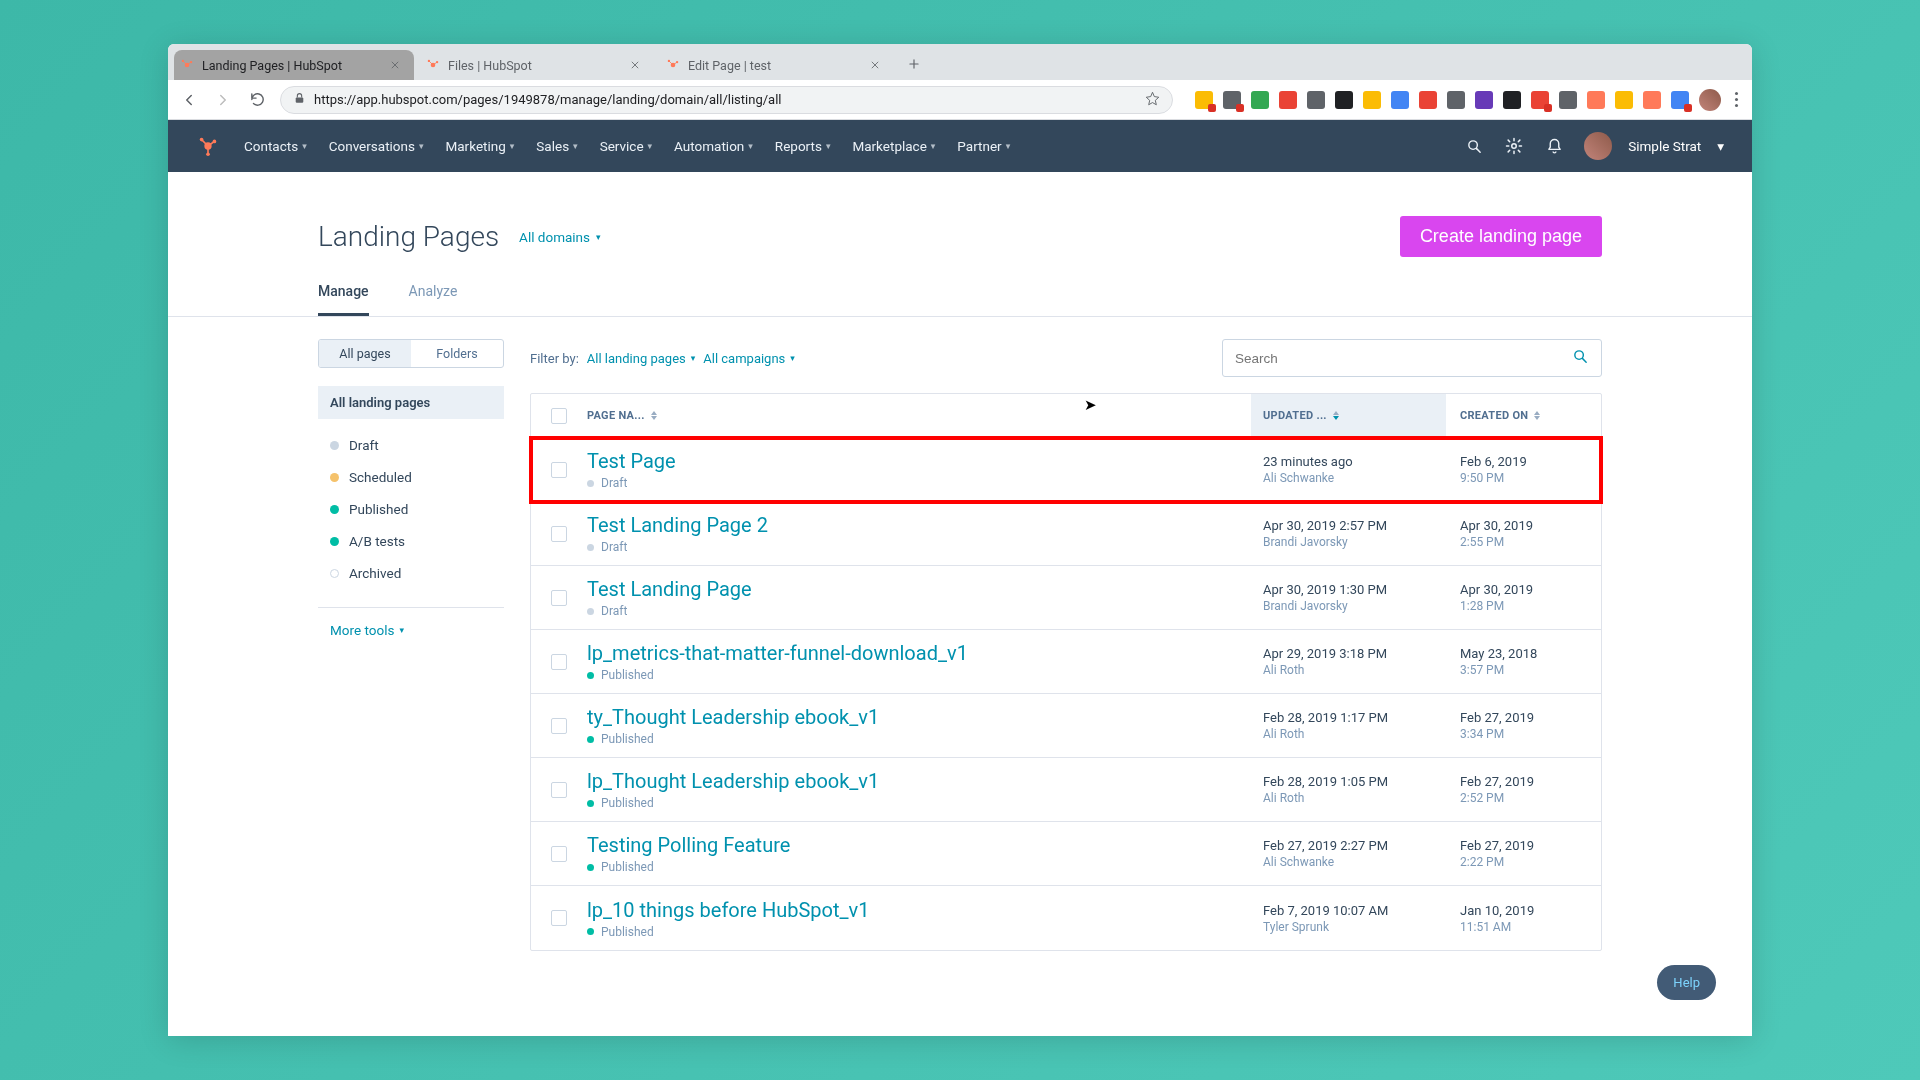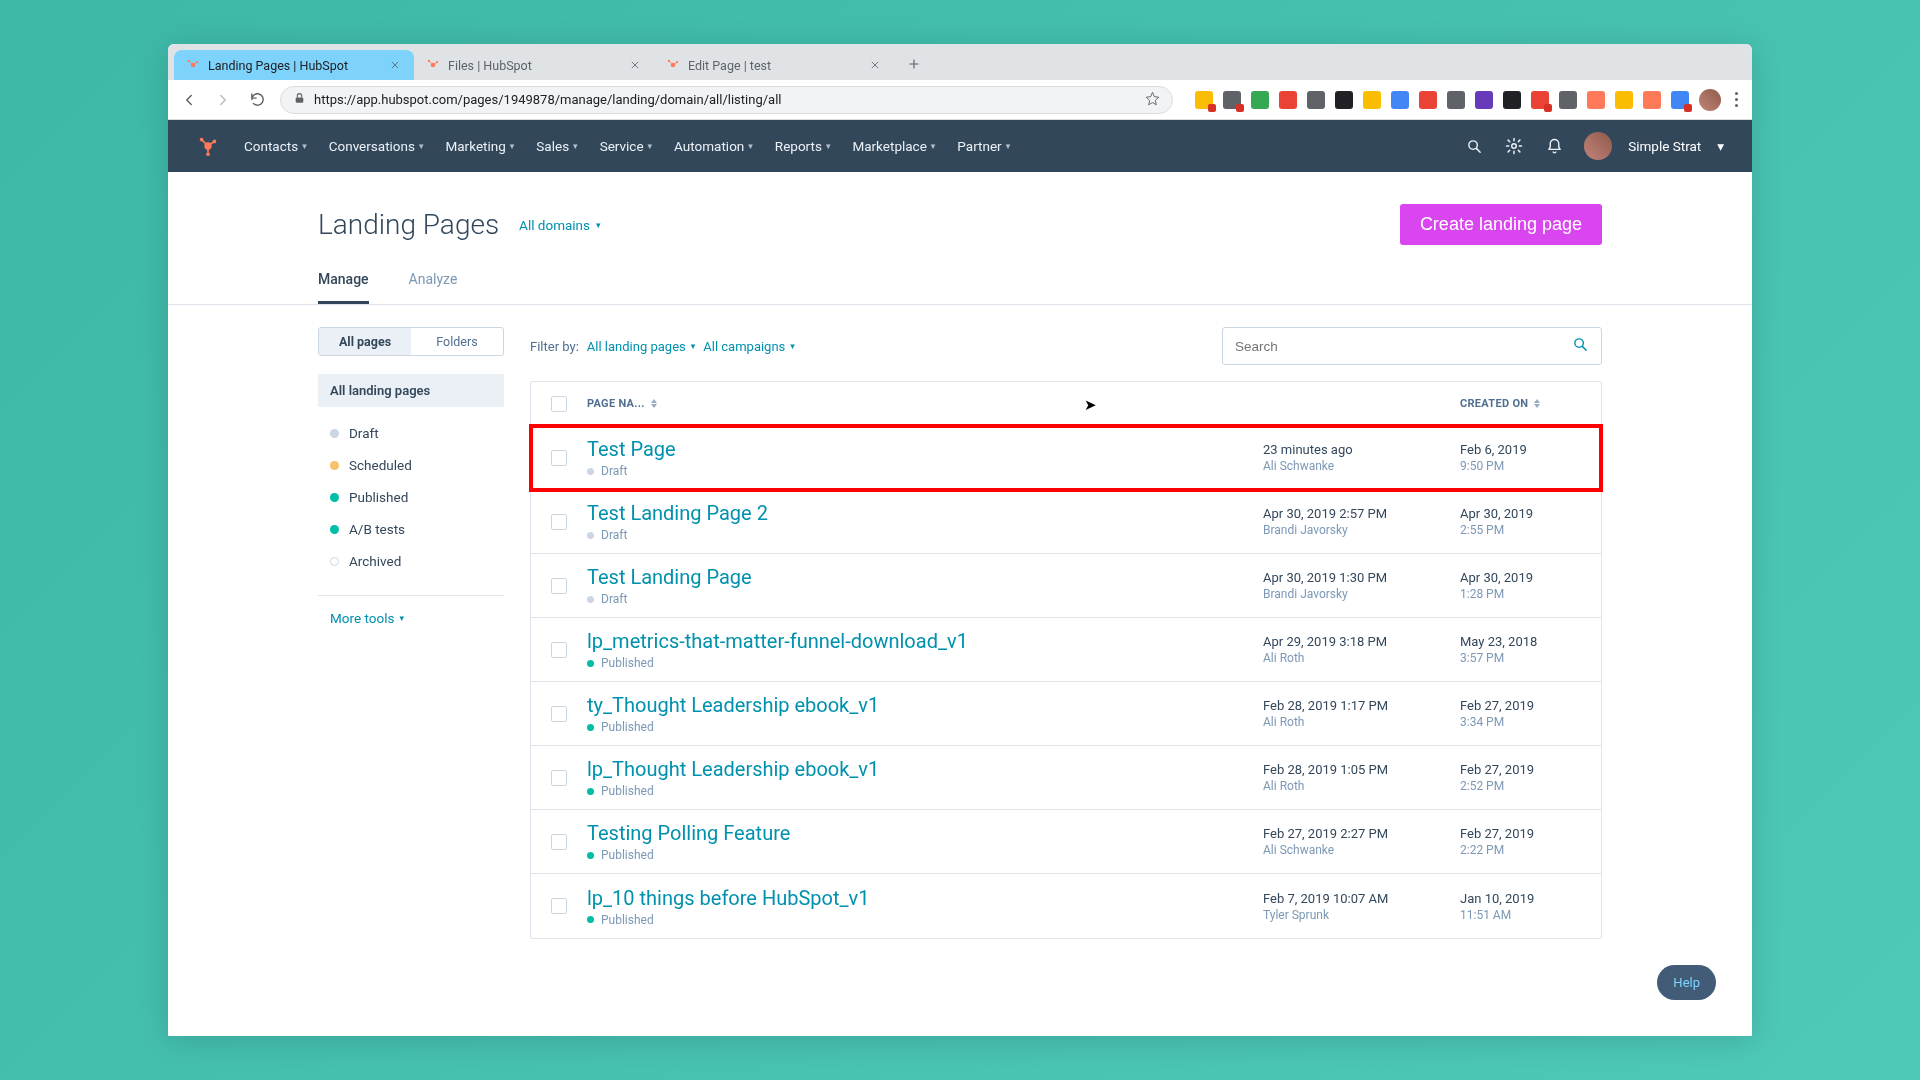--- a/index.html
+++ b/index.html
@@ -38,21 +38,21 @@
   align-items: center;
   height: 30px;
   padding: 0 12px;
   gap: 8px;
   font-size: 12.5px;
   color: #5f6368;
   border-radius: 8px 8px 0 0;
   min-width: 240px;
   position: relative;
 }
-.tab.active { background: #7dd3fc; color: #202124; }
+.tab.active { background: #a3a3a3; color: #202124; padding-left: 6px; }
 .tab-favicon {
   width: 14px; height: 14px; display: inline-flex; align-items: center; justify-content: center;
 }
 .tab-favicon svg { width: 14px; height: 14px; }
 .tab-close {
   margin-left: auto;
   width: 14px; height: 14px;
   display:flex;align-items:center;justify-content:center;
   color:#5f6368;
   cursor:pointer;
@@ -109,40 +109,40 @@
 .hs-menu-item { font-size:13.5px;color:#eaf0f6;cursor:pointer;display:flex;align-items:center;gap:4px; }
 .hs-menu-item .caret{font-size:9px;opacity:.7;}
 .hs-nav-right{margin-left:auto;display:flex;align-items:center;gap:20px;}
 .hs-icon{width:20px;height:20px;display:flex;align-items:center;justify-content:center;color:#eaf0f6;cursor:pointer;}
 .hs-account{display:flex;align-items:center;gap:16px;cursor:pointer;font-size:13.5px;}
 .hs-avatar{width:28px;height:28px;border-radius:50%;background:linear-gradient(45deg,#c2847a,#8e5a4a);}
 
 
 .page-top{
   padding: 32px 150px 0;
-  display:flex;align-items:center;
+  display:flex;align-items:center;margin-top:12px;
 }
 .page-title{font-size:28px;font-weight:300;color:#33475b;margin-right:20px;}
 .domain-sel{display:flex;align-items:center;gap:6px;color:#0091ae;font-size:13.5px;cursor:pointer;}
 .create-btn{
   margin-left:auto;
   background:#d946ef;color:#fff;border:none;padding:10px 20px;border-radius:3px;font-size:18px;cursor:pointer;font-weight:500;
 }
 
 
 .subtabs{padding:26px 150px 0;border-bottom:1px solid #dfe3eb;display:flex;gap:40px;}
 .subtab{padding-bottom:14px;font-size:14px;color:#7c98b6;cursor:pointer;}
 .subtab.active{color:#33475b;border-bottom:3px solid #33475b;font-weight:500;}
 
 
 .body-row{display:flex;padding:22px 150px 0;gap:26px;align-items:flex-start;}
 .sidebar{width:186px;flex-shrink:0;}
 .seg-toggle{display:flex;border:1px solid #cbd6e2;border-radius:3px;overflow:hidden;}
 .seg{flex:1;text-align:center;font-size:12.5px;padding:6px 0;color:#516f90;cursor:pointer;}
-.seg.active{background:#eaf0f6;color:#33475b;font-weight:700;}
+.seg.active{background:#eaf0f6;color:#33475b;font-weight:400;}
 .cat-label{margin-top:18px;background:#eaf0f6;padding:9px 12px;font-size:13px;color:#33475b;font-weight:600;}
 .status-list{padding:10px 0;}
 .status-item{display:flex;align-items:center;gap:10px;padding:8px 12px;font-size:13.5px;color:#33475b;cursor:pointer;}
 .dot{width:9px;height:9px;border-radius:50%;}
 .dot.grey{background:#cbd6e2;}
 .dot.orange{background:#f5c26b;}
 .dot.green{background:#00bda5;}
 .dot.hollow{background:#fff;border:1.5px solid #cbd6e2;}
 .divider{height:1px;background:#dfe3eb;margin:8px 0 14px;}
 .more-tools{color:#0091ae;font-size:13.5px;cursor:pointer;display:flex;align-items:center;gap:5px;padding-left:12px;}
@@ -473,20 +473,27 @@
           <div class="th-check">
               <div class="cb"></div>
             </div>
           <div class="th-name">
             <span>PAGE NA...</span>
             <span class="sort-ico">
                 <span class="up"></span>
                 <span class="dn"></span>
               </span>
           </div>
+          <div class="th-updated">
+            <span>UPDATED ...</span>
+            <span class="sort-ico active">
+                <span class="up"></span>
+                <span class="dn"></span>
+              </span>
+          </div>
           <div class="th-created">
             <span>CREATED ON</span>
             <span class="sort-ico">
                 <span class="up"></span>
                 <span class="dn"></span>
               </span>
           </div>
         </div>
         <div id="rows-host">
             <div class="trow highlight">

